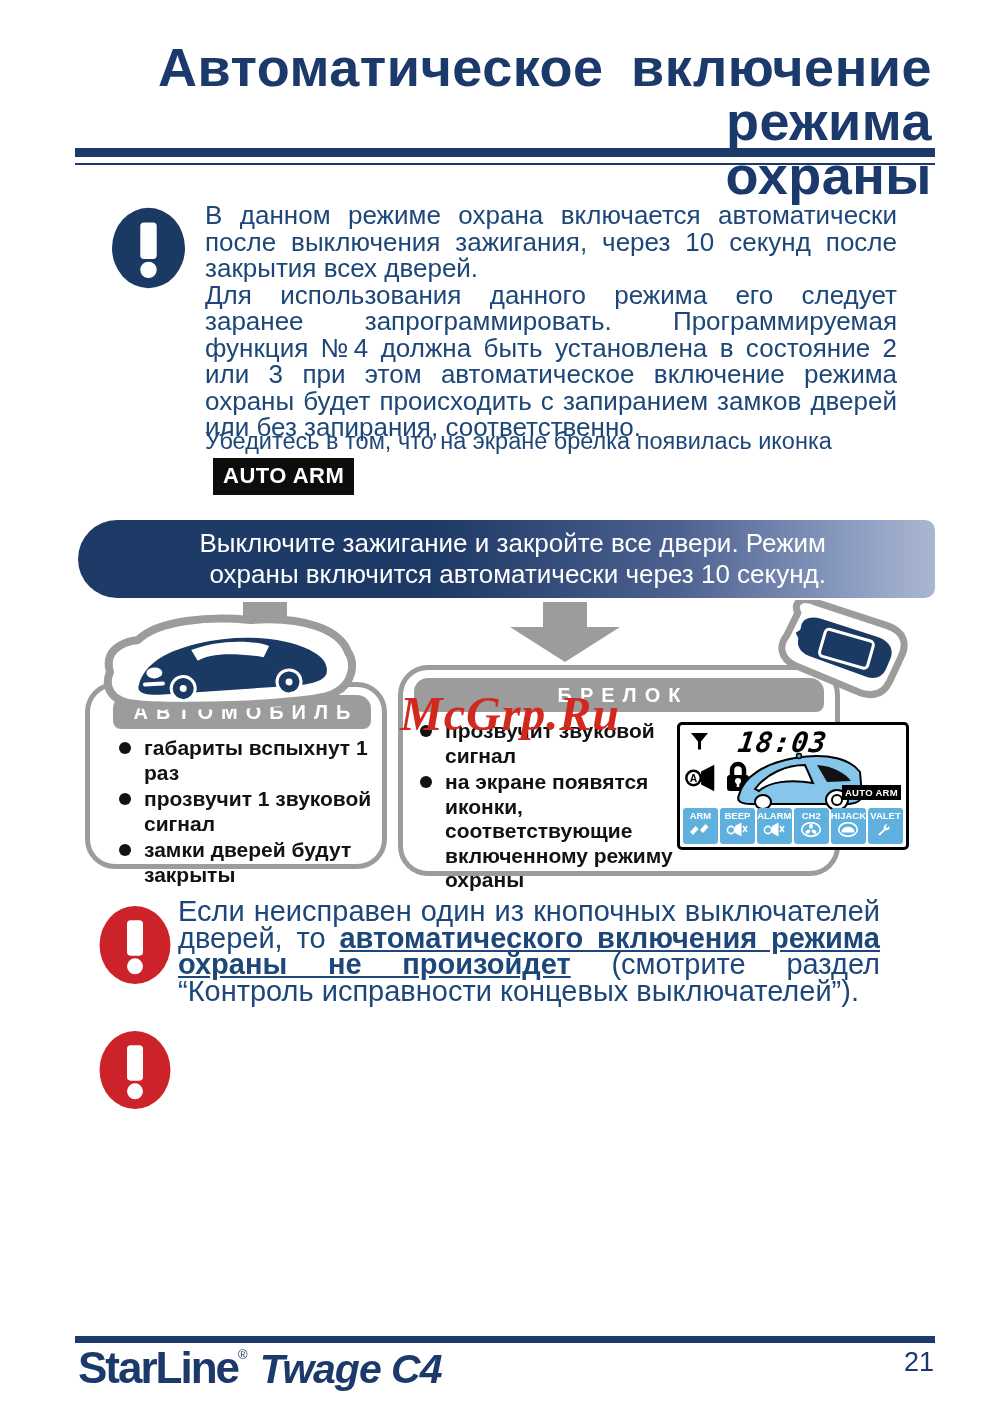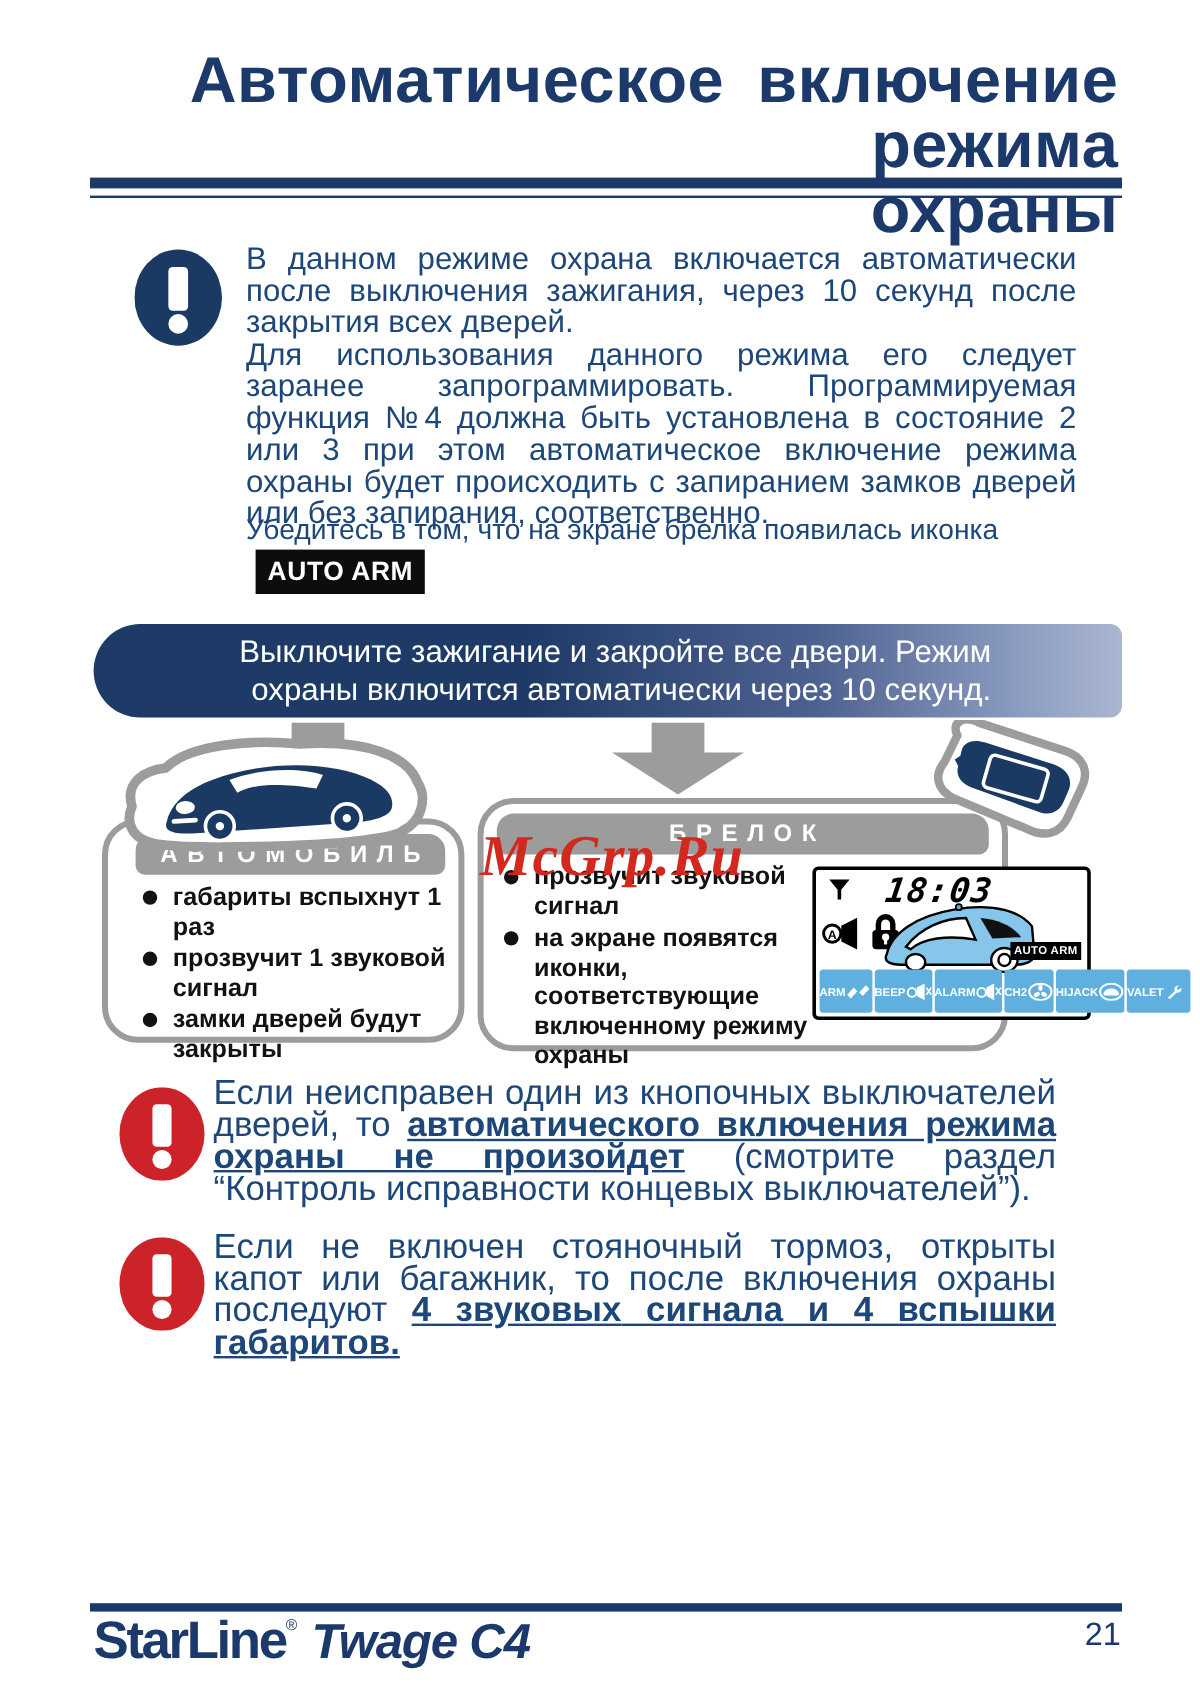--- a/index.html
+++ b/index.html
@@ -81,21 +81,21 @@
   .lcd-siren { position: absolute; left: 5px; top: 38px; }
   .lcd-lock  { position: absolute; left: 44px; top: 36px; }
   .lcd-car   { position: absolute; left: 52px; top: 24px; }
   .lcd-autoarm {
     position: absolute; right: 5px; top: 60px; background: #000; color: #fff;
     font-size: 9.5px; font-weight: bold; padding: 2px 3px; letter-spacing: .3px;
   }
   .lcd-tiles { position: absolute; left: 3px; right: 3px; bottom: 3px; display: flex; gap: 2px; }
   .tile {
     flex: 1; height: 36px; background: #5fb0de; border-radius: 3px;
-    color: #fff; display: flex; align-items: center;
+    color: #fff; display: flex; flex-direction: column; align-items: center;
   }
   .tile .tl { font-size: 9.5px; font-weight: bold; margin-top: 2px; letter-spacing: 0; }
   .tile svg { margin-top: 1px; }
 
   .sticker { position: absolute; z-index: 3; }
   .car-sticker { left: 100px; top: 612px; }
   .fob-sticker { left: 763px; top: 600px; }
 
   .watermark {
     position: absolute; left: 400px; top: 686px; z-index: 6;
@@ -294,19 +294,18 @@
     <rect x="15.5" y="8" width="9" height="20" rx="2" fill="#fff"></rect>
     <circle cx="20" cy="34" r="4.5" fill="#fff"></circle>
   </svg>
   <p class="warn-text warn1"><span>Если неисправен один из кнопочных выключателей дверей, то </span><span class="em">автоматического включения режима охраны не произойдет</span><span> (смотрите раздел “Контроль исправности концевых выключателей”).</span></p>
 
   <svg class="excl red" style="left:98px; top:1031px;" width="74" height="78" viewBox="0 0 40 44">
     <ellipse cx="20" cy="22" rx="20" ry="22" fill="currentColor"></ellipse>
     <rect x="15.5" y="8" width="9" height="20" rx="2" fill="#fff"></rect>
     <circle cx="20" cy="34" r="4.5" fill="#fff"></circle>
   </svg>
-  <p class="warn-text warn2"><span>Если не включен стояночный тормоз, открыты капот или багажник, то после включения охраны последуют </span><span class="em">4 звуковых</span><span class="em"> сигнала и 4 вспышки габаритов.</span></p>
 
   <div class="footer-rule"></div>
   <div class="footer-logo"><span class="brand">StarLine</span><span class="reg">®</span><span class="model">Twage C4</span></div>
   <div class="page-number">21</div>
 
 </div>
 
 </body></html>

